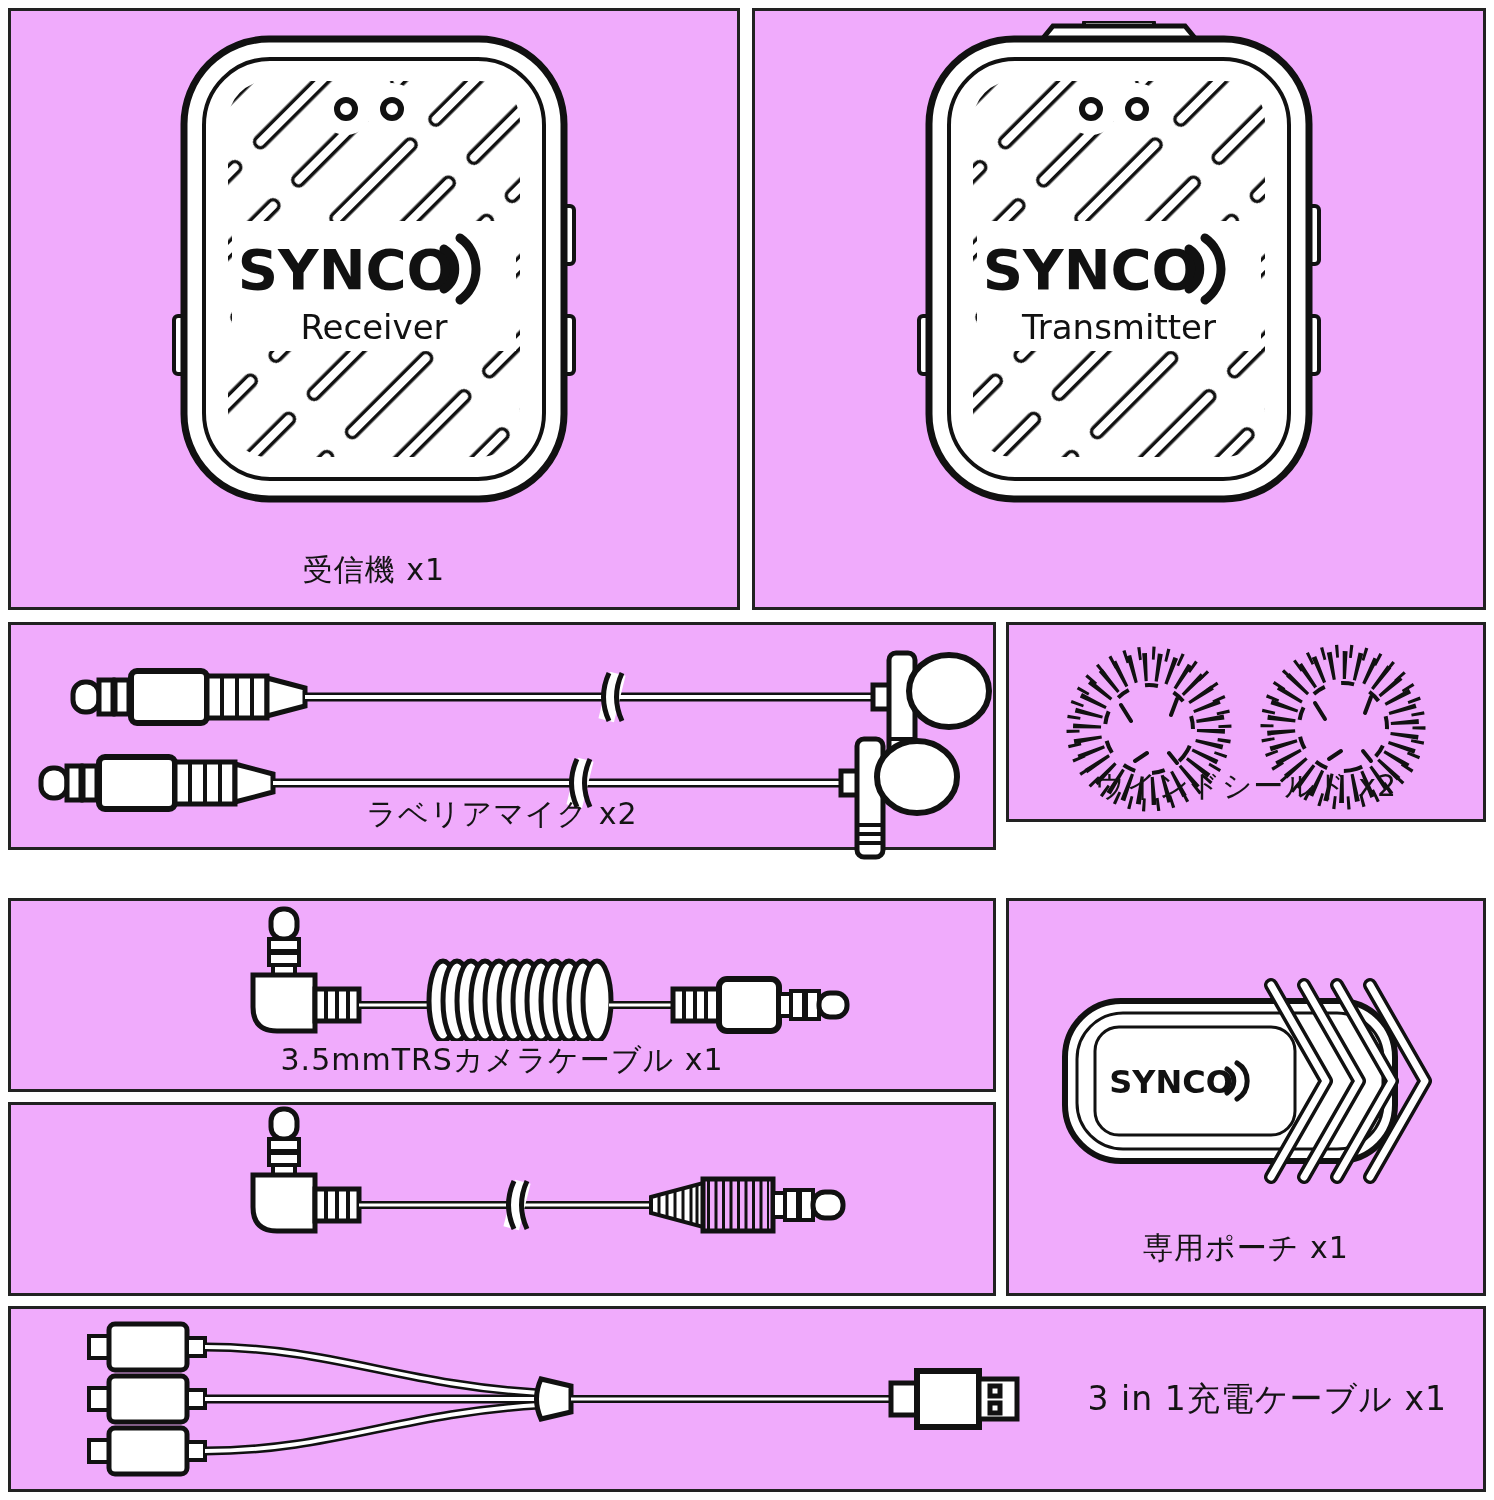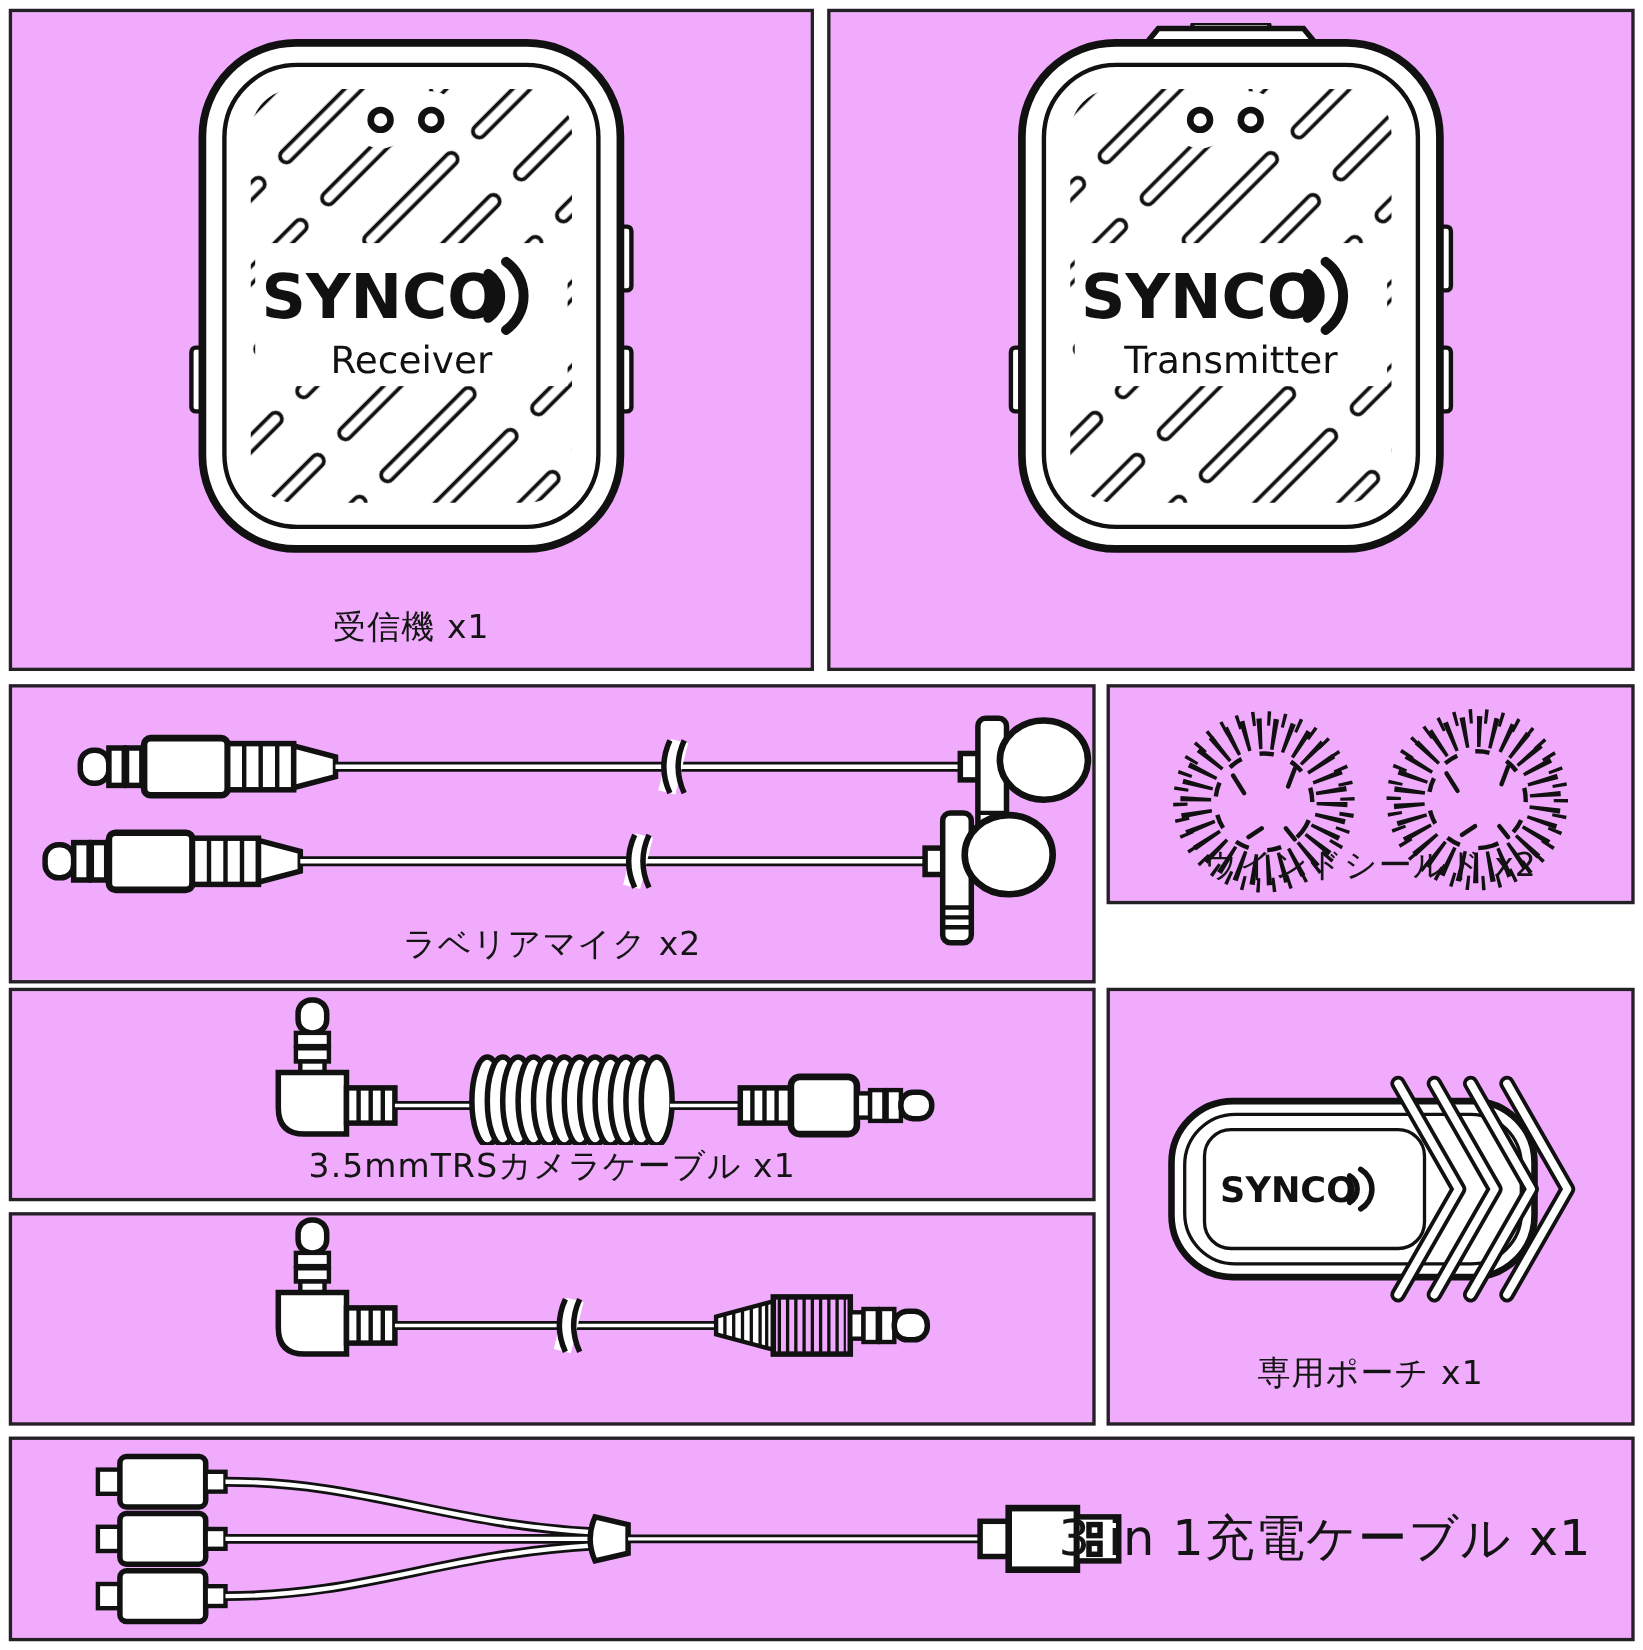--- a/index.html
+++ b/index.html
@@ -8,21 +8,21 @@
     font-family:"DejaVu Sans","Liberation Sans",sans-serif;overflow:hidden;
   }
   .panel{
     position:absolute;background:#f0abfc;border:3px solid #222;box-sizing:border-box;
   }
   .caption{
     position:absolute;left:0;right:0;text-align:center;color:#141414;
     font-size:30px;letter-spacing:1px;white-space:nowrap;
   }
   .caption.side{
-    left:auto;right:36px;top:50%;transform:translateY(-50%);font-size:45px;
+    left:auto;right:36px;top:50%;transform:translateY(-50%);font-size:33px;
   }
   svg{display:block;}
   .illus{position:absolute;}
   .defsonly{position:absolute;width:0;height:0;}
 </style>
 </head>
 <body>
 
 <div id="canvas">
 
@@ -105,21 +105,21 @@
       <circle cx="232" cy="88" r="9" fill="#fff" stroke="#111" stroke-width="6"></circle>
       <circle cx="278" cy="88" r="9" fill="#fff" stroke="#111" stroke-width="6"></circle>
       <rect x="118" y="200" width="284" height="130" fill="#fff"></rect>
       <text x="232" y="268" text-anchor="middle" font-size="56" font-weight="900" fill="#111">SYNCO</text>
       <path d="M 330 228 A 24 24 0 0 1 330 268" stroke="#111" stroke-width="9" fill="none" stroke-linecap="round"></path>
       <path d="M 346 217 A 38 38 0 0 1 346 279" stroke="#111" stroke-width="9" fill="none" stroke-linecap="round"></path>
       <text x="260" y="318" text-anchor="middle" font-size="34" fill="#111">Transmitter</text>
     </svg>
   </div>
 
-  <div class="panel" style="left:8px;top:622px;width:988px;height:272px;">
+  <div class="panel" style="left:8px;top:622px;width:988px;height:228px;">
     <svg class="illus" style="left:0;top:0;" width="982" height="260" viewBox="0 0 982 260">
       <use href="#lavmic" xlink:href="#lavmic" transform="translate(62,10)"></use>
       <use href="#lavmic" xlink:href="#lavmic" transform="translate(30,96)"></use>
     </svg>
     <div class="caption" style="bottom:12px;">ラベリアマイク x2</div>
   </div>
 
   <div class="panel" style="left:1006px;top:622px;width:480px;height:200px;">
     <svg class="illus" style="left:0;top:4px;" width="474" height="200" viewBox="0 0 474 200">
       <g>

